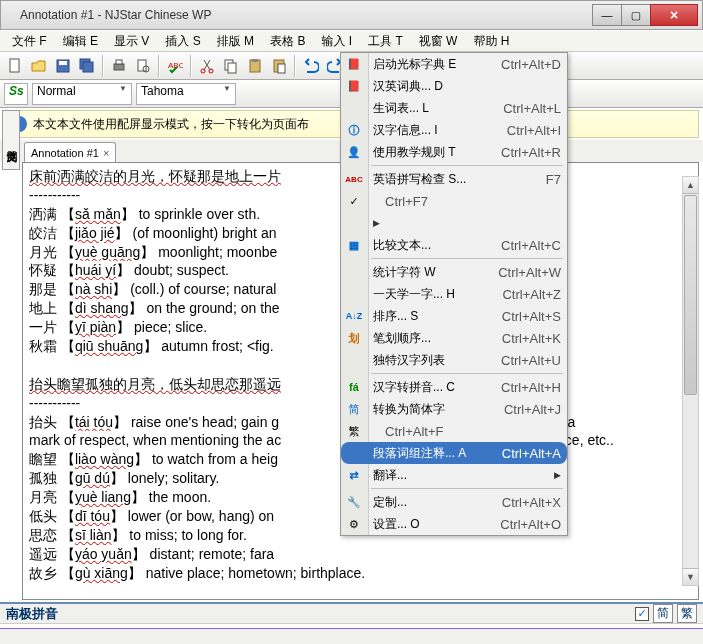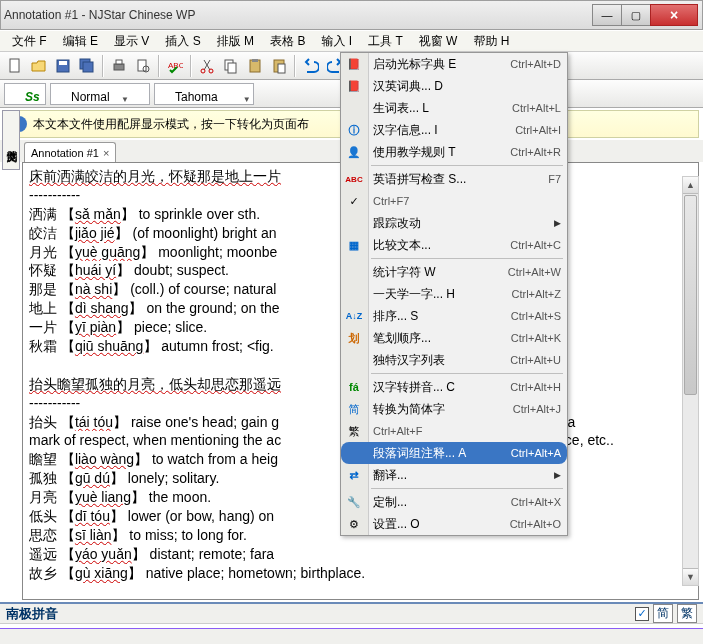--- a/index.html
+++ b/index.html
@@ -1,34 +1,34 @@
 <!DOCTYPE html>
 <html><head>
 <meta charset="utf-8">
 <style>
 * { margin: 0; padding: 0; box-sizing: border-box; font-family: Tahoma, "Microsoft YaHei", sans-serif; }
 body { width: 703px; height: 644px; background: #fff; overflow: hidden; }
 
 
-.titlebar { height: 30px; background: linear-gradient(#f0f0f0, #dcdcdc); border: 1px solid #9e9e9e; display: flex; align-items: center; padding-left: 3px; }
+.titlebar { height: 30px; background: linear-gradient(#f0f0f0, #dcdcdc); border: 1px solid #9e9e9e; display: flex; align-items: center; padding-left: 19px; }
 .titlebar .title { font-size: 12px; color: #333; flex: 1; }
 .win-controls { display: flex; height: 22px; margin-right: 4px; }
 .win-btn { width: 30px; height: 22px; border: 1px solid #888; background: linear-gradient(#eee,#ccc); display:flex; align-items:center; justify-content:center; font-size:11px; margin-left:-1px; }
 .win-close { width: 48px; background: linear-gradient(#e27070,#c83030); color:#fff; border-color:#a22; font-size:14px; font-weight:bold; }
 
 
 .menubar { height: 22px; background: #f5f5f0; border-top: 1px solid #fff; border-bottom: 1px solid #ccc; display:flex; align-items:center; padding: 0 4px; }
 .menubar span { font-size: 12px; padding: 2px 8px; cursor: default; }
 
 
 .toolbar { height: 28px; background: linear-gradient(#fdfdfd,#e8e8e6); border-bottom: 1px solid #aaa; display:flex; align-items:center; padding:0 4px; gap:2px; }
 .tbtn { width: 22px; height: 22px; border:1px solid transparent; display:flex; align-items:center; justify-content:center; border-radius:2px; }
 .tbtn svg { width:16px; height:16px; }
 .tsep { width:2px; height:22px; border-left:1px solid #bbb; border-right:1px solid #fff; margin:0 2px; }
-.combo { height:22px; border:1px solid #abadb3; background:#fff; font-size:12px; display:flex; align-items:flex-end; padding:0 20px; }
+.combo { height:22px; border:1px solid #abadb3; background:#fff; font-size:12px; display:flex; align-items:flex-start; padding:0 4px; }
 .combo.ss { width:24px; color:#008000; font-weight:bold; font-style:italic; }
 .combo.style { width:100px; }
 .combo.font { width:100px;gap:25px; }
 .combo .dd { margin-left:auto; font-size:8px; color:#555; }
 
 .toolbar2 { height: 28px; background: linear-gradient(#fdfdfd,#e8e8e6); border-bottom: 1px solid #aaa; display:flex; align-items:center; padding:0 4px; gap:4px; }
 
 
 .infobar { height: 28px; margin: 2px 4px; border:1px solid #cfd1a3; background: linear-gradient(#ffffe1,#fffad0); display:flex; align-items:center; padding:0 6px; font-size:12px; }
 .infobar .i-icon { width:16px; height:16px; border-radius:50%; background:#3a76c4; color:#fff; font-weight:bold; font-size:11px; display:flex; align-items:center; justify-content:center; margin-right:6px; }
@@ -45,21 +45,21 @@
 .doc-wrap { position:relative; margin-left:22px; margin-right:4px; }
 .doc { border:1px solid #888; background:#fff; height:438px; overflow:hidden; font-size:14px; padding:4px 6px; line-height:1.35; font-family: "SimSun", serif; color:#000; }
 .doc .u { text-decoration: underline wavy #c00; text-decoration-thickness:1px; }
 .doc .row { white-space:nowrap; overflow:hidden; }
 
 
 .dropdown { position:absolute; left:340px; top:52px; width:228px; background:#f1f1f1; border:1px solid #979797; box-shadow:2px 2px 4px rgba(0,0,0,.25); z-index:10; }
 .dropdown .gutter { position:absolute; left:0; top:0; bottom:0; width:28px; background:#e9e9e5; border-right:1px solid #ccc; }
 .ddi { position:relative; height:22px; display:flex; align-items:center; font-size:12px; padding-left:32px; padding-right:6px; }
 .ddi .lbl { flex:1; white-space:nowrap; }
-.ddi .sc { color:#555; font-size:11px; }
+.ddi .sc { color:#555; font-size:13px;margin-left:12px; }
 .ddi .arrow { font-size:9px; color:#333; }
 .ddi.sel { background:#3a76c4; color:#fff;border-radius:8px; }
 .ddi.sel .sc { color:#fff; }
 .ddsep { height:1px; background:#bfbfbf; margin:2px 4px 2px 30px; }
 .ddi .ic { position:absolute; left:5px; width:16px; height:16px; display:flex; align-items:center; justify-content:center; font-size:11px; }
 .ic-red { color:#c00; font-weight:bold; }
 .ic-blue { color:#06c; font-weight:bold; }
 .ic-green { color:#080; font-weight:bold; font-size:10px; }
 .ic-orange { color:#c60; font-weight:bold; font-size:12px; }
 
@@ -297,21 +297,20 @@
         <span class="ic ic-red" style="font-size:8px">ABC</span>
         <span class="lbl">英语拼写检查 S...</span>
         <span class="sc">F7</span>
       </div>
       <div class="ddi">
         <span class="ic">✓</span>
         <span class="sc">Ctrl+F7</span>
       </div>
       <div class="ddi">
         <span class="ic"></span>
-        <span class="lbl">跟踪改动</span>
         <span class="arrow">▶</span>
       </div>
       <div class="ddi">
         <span class="ic ic-blue">▦</span>
         <span class="lbl">比较文本...</span>
         <span class="sc">Ctrl+Alt+C</span>
       </div>
       <div class="ddsep"></div>
       <div class="ddi">
         <span class="ic"></span>

